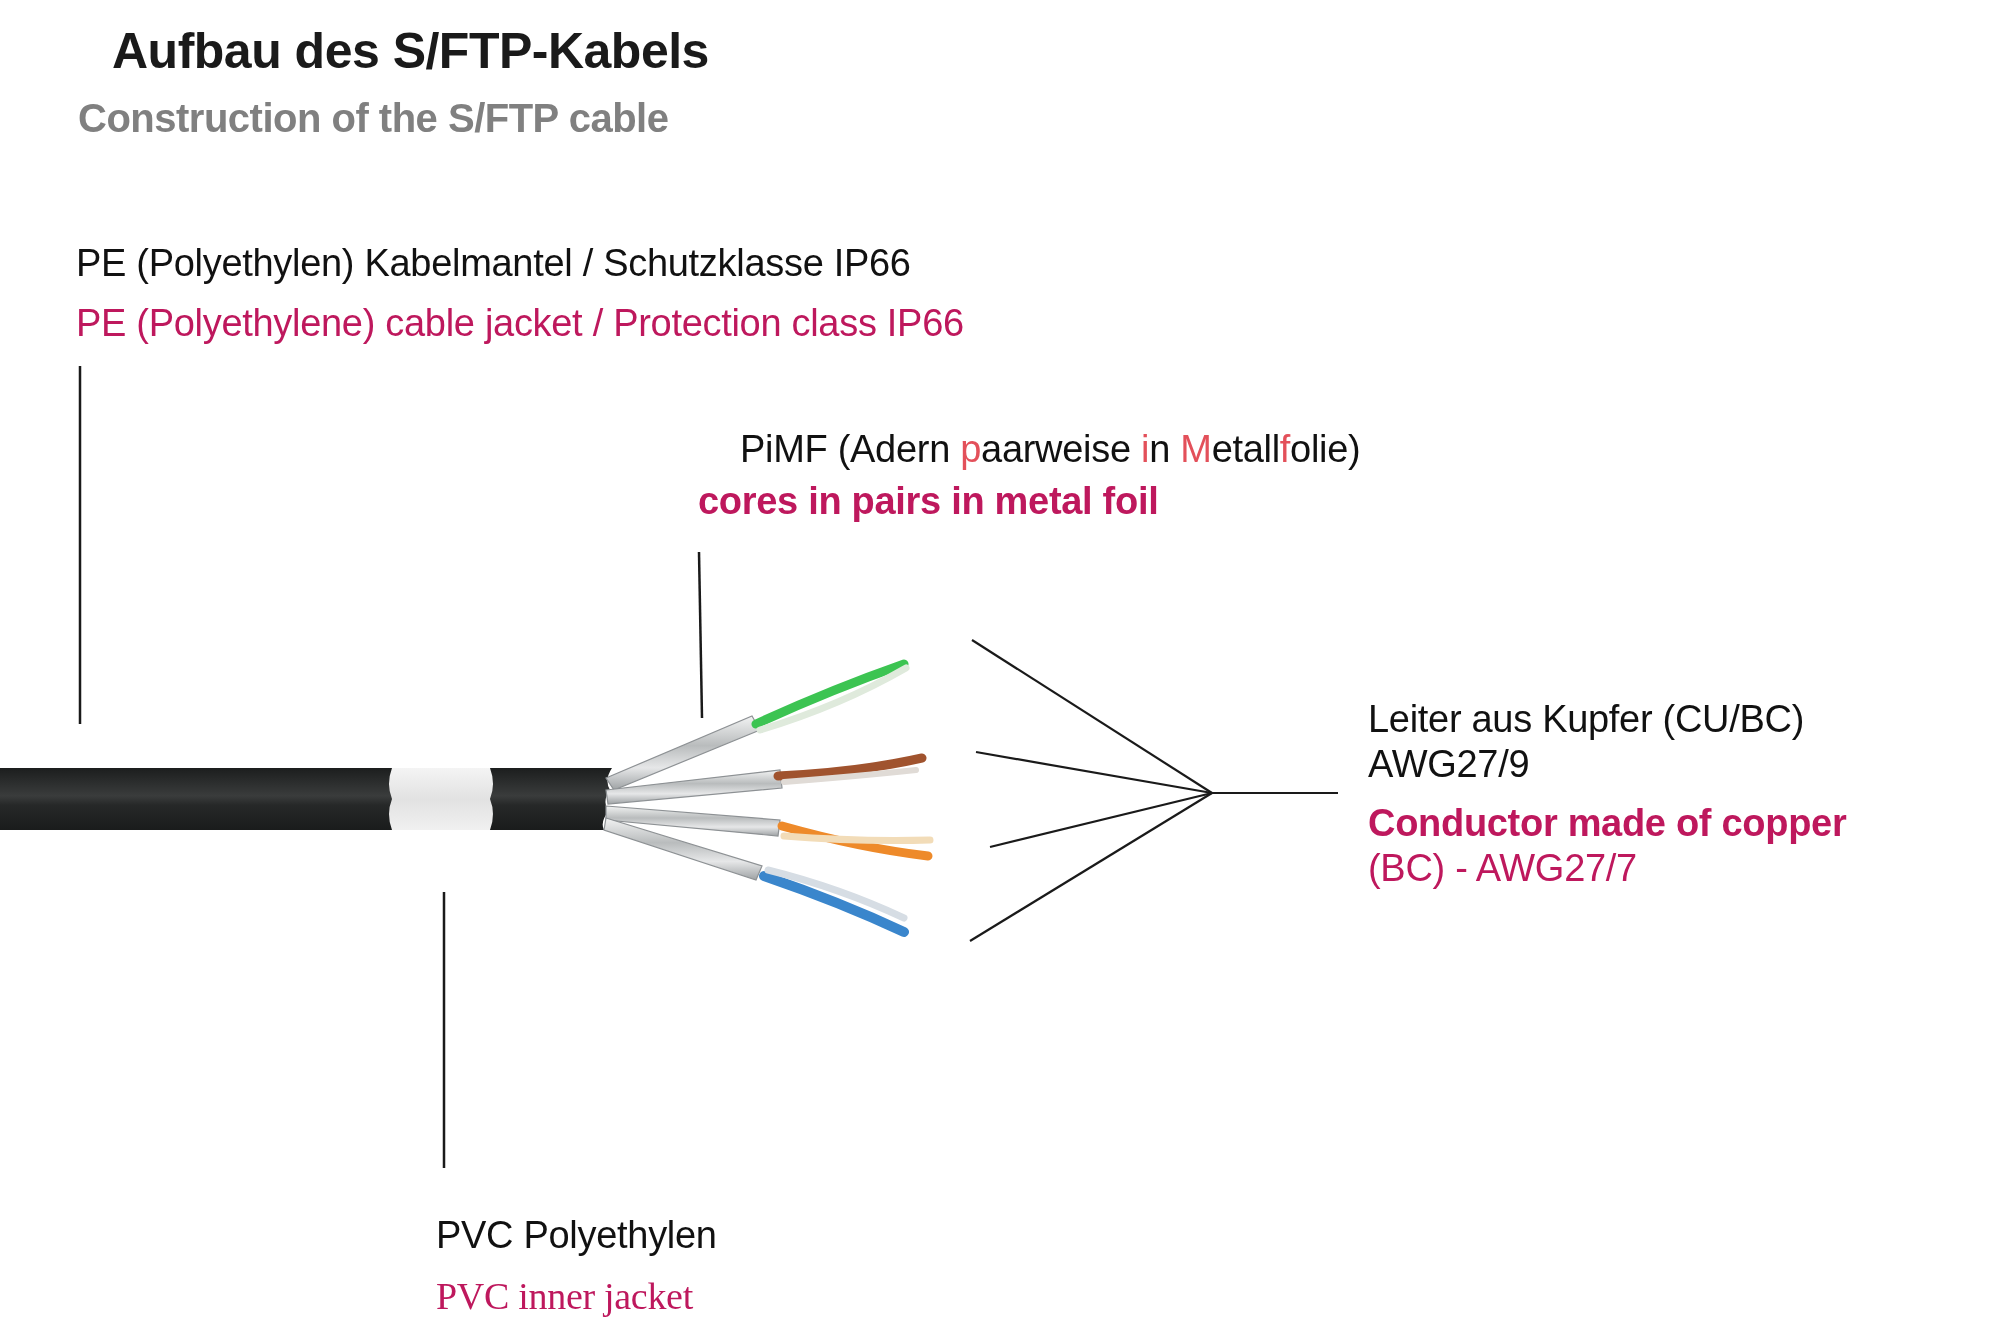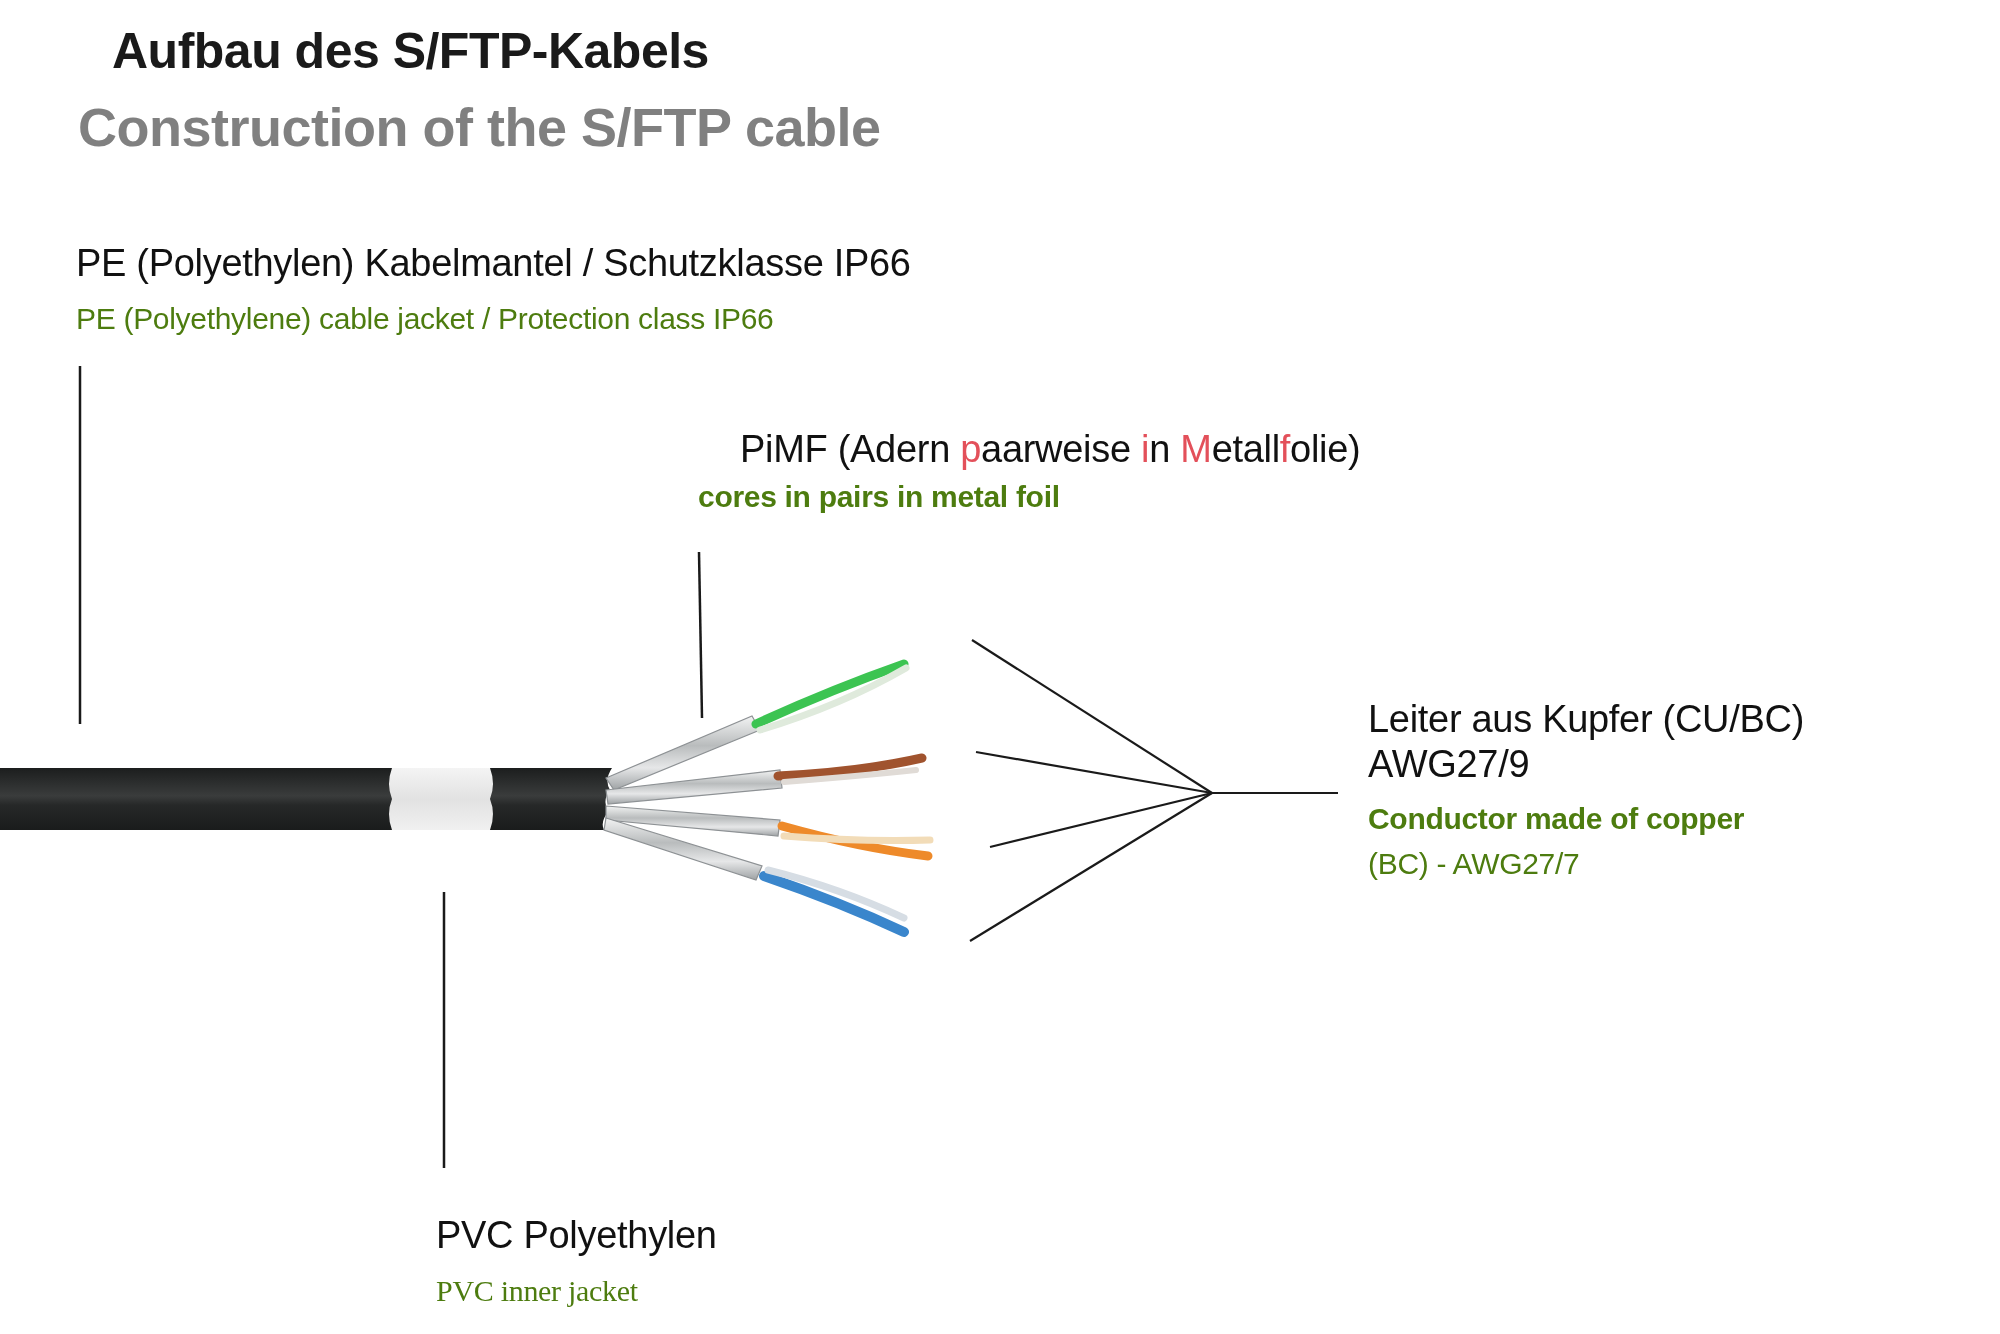--- a/index.html
+++ b/index.html
@@ -1,22 +1,22 @@
 <!DOCTYPE html>
 <html><head>
 <meta charset="utf-8">
 <style>
   html, body { margin:0; padding:0; background:#ffffff; }
   body { width:2000px; height:1334px; position:relative; overflow:hidden;
          font-family:"Liberation Sans", "DejaVu Sans", sans-serif; }
   .abs { position:absolute; white-space:nowrap; }
   .title-de { left:80px; top:22px; font-size:50px; font-weight:bold; color:#1a1a1a; letter-spacing:-0.5px;margin-left:32px; }
-  .title-en { left:78px; top:96px; font-size:54px; font-weight:bold; color:#808080; letter-spacing:-0.5px; }
+  .title-en { left:78px; top:96px; font-size:40px; font-weight:bold; color:#808080; letter-spacing:-0.5px; }
   .lbl-de { font-size:38px; color:#111111; letter-spacing:-0.3px;text-align:right; }
-  .lbl-en { font-size:30px; color:#4d7c0f; letter-spacing:-0.3px; }
+  .lbl-en { font-size:38px; color:#be185d; letter-spacing:-0.3px; }
   .accent { color:#e3505a; }
   svg.diagram { position:absolute; left:0; top:0; }
 </style>
 </head>
 <body>
 
 <div class="abs title-de">Aufbau des S/FTP-Kabels</div>
 <div class="abs title-en">Construction of the S/FTP cable</div>
 
 <div class="abs lbl-de" style="left:76px; top:242px;">PE (Polyethylen) Kabelmantel / Schutzklasse IP66</div>

